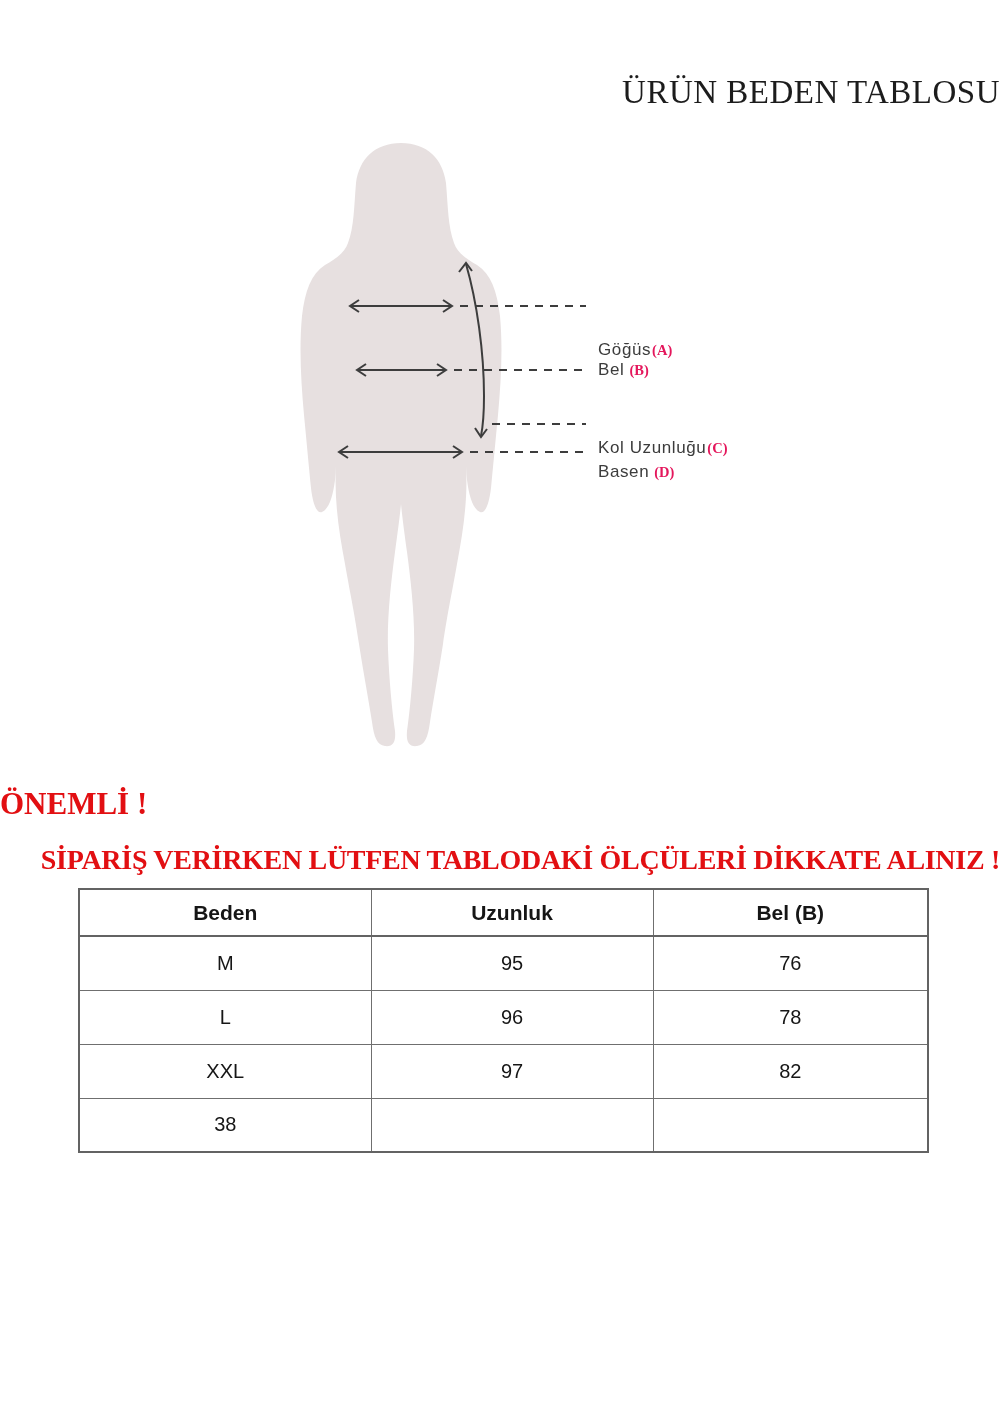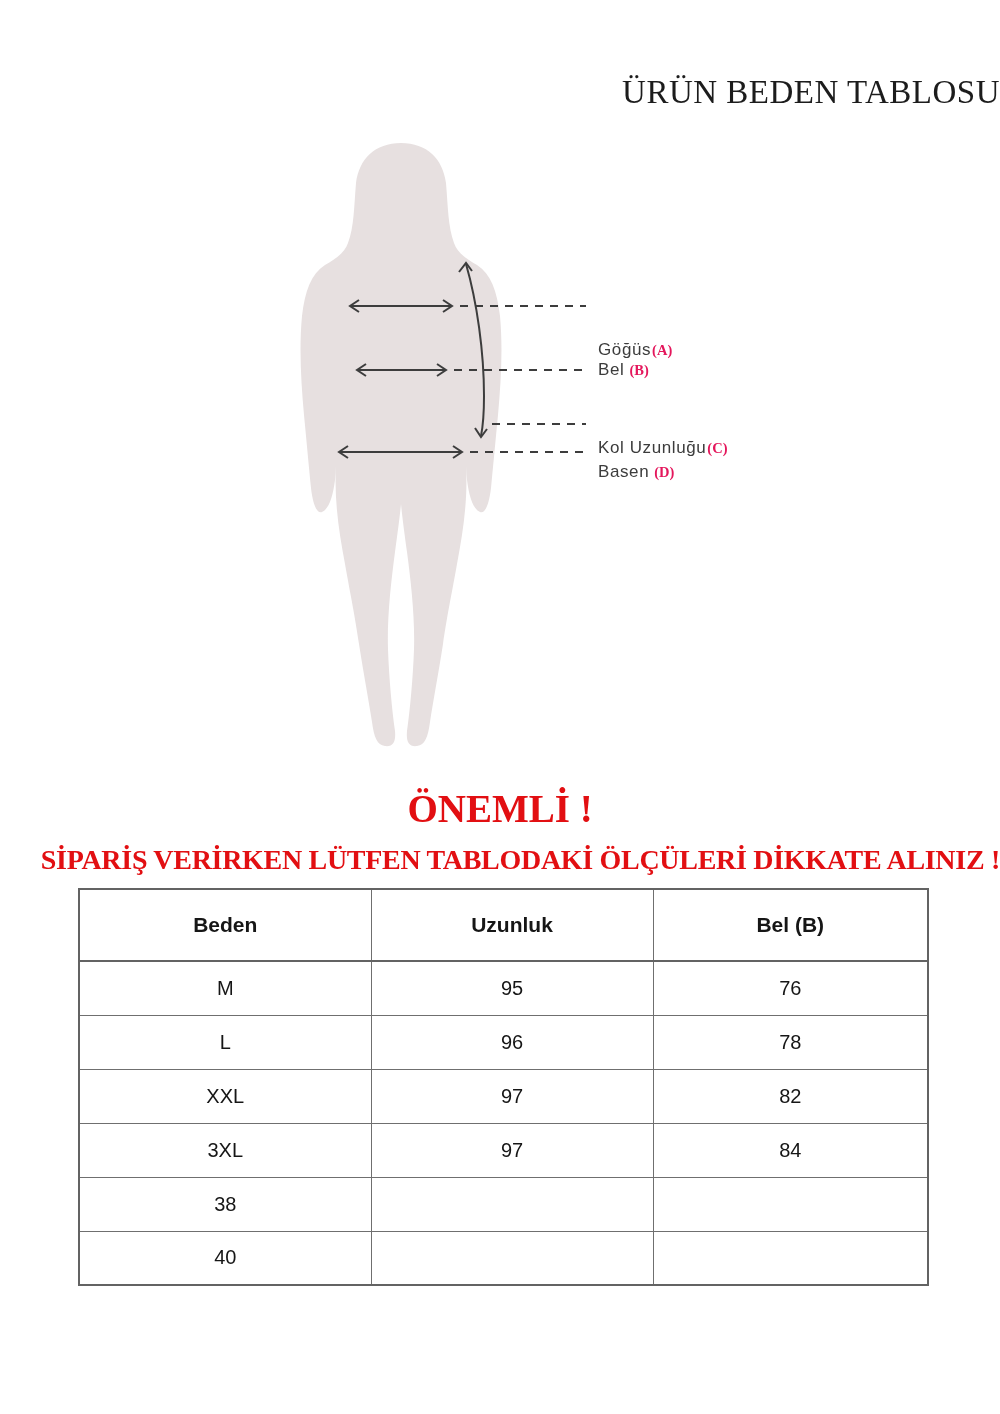--- a/index.html
+++ b/index.html
@@ -27,44 +27,44 @@
   }
   .measure-label .letter {
     font-family:"Liberation Serif", serif;
     font-weight:bold; font-size:14.5px; color:#e4175c;
     margin-left:1px; letter-spacing:0;
   }
   .measure-label .letter.gap { margin-left:5px; }
 
   .important-heading {
     position:absolute; top:786px; left:0; width:100%;
-    text-align:center;
+    text-align:left;
     font-family:"Liberation Serif", serif;
-    font-weight:bold; font-size:39px; color:#e20f12;
+    font-weight:bold; font-size:31px; color:#e20f12;
   }
   .warning-text {
     position:absolute; top:844px; left:0; width:100%;
     text-align:right;
     font-family:"Liberation Serif", serif;
     font-weight:bold; font-size:28px; color:#e20f12;
     letter-spacing:-0.3px; white-space:nowrap;
   }
 
   .size-table {
     position:absolute; top:888px; left:78px; width:849px;
     border-collapse:collapse; table-layout:fixed;
     border:2px solid #636363;
   }
   .size-table th, .size-table td {
     border:1.5px solid #6f6f6f;
     text-align:center; vertical-align:middle;
     color:#161616;
   }
   .size-table th {
-    height:72px; font-size:21px; font-weight:bold;
+    height:47px; font-size:21px; font-weight:bold;
     border-bottom:2px solid #636363;
   }
   .size-table td { height:54px; font-size:20px; font-weight:normal; }
 </style>
 </head>
 <body>
 
 <div class="page">
 
   <h1 class="page-title">ÜRÜN BEDEN TABLOSU</h1>
@@ -178,30 +178,20 @@
         <td>L</td>
         <td>96</td>
         <td>78</td>
       </tr>
       <tr>
         <td>XXL</td>
         <td>97</td>
         <td>82</td>
       </tr>
       <tr>
-        <td>3XL</td>
-        <td>97</td>
-        <td>84</td>
-      </tr>
-      <tr>
         <td>38</td>
-        <td></td>
-        <td></td>
-      </tr>
-      <tr>
-        <td>40</td>
         <td></td>
         <td></td>
       </tr>
     </tbody>
   </table>
 
 </div>
 
 </body></html>

